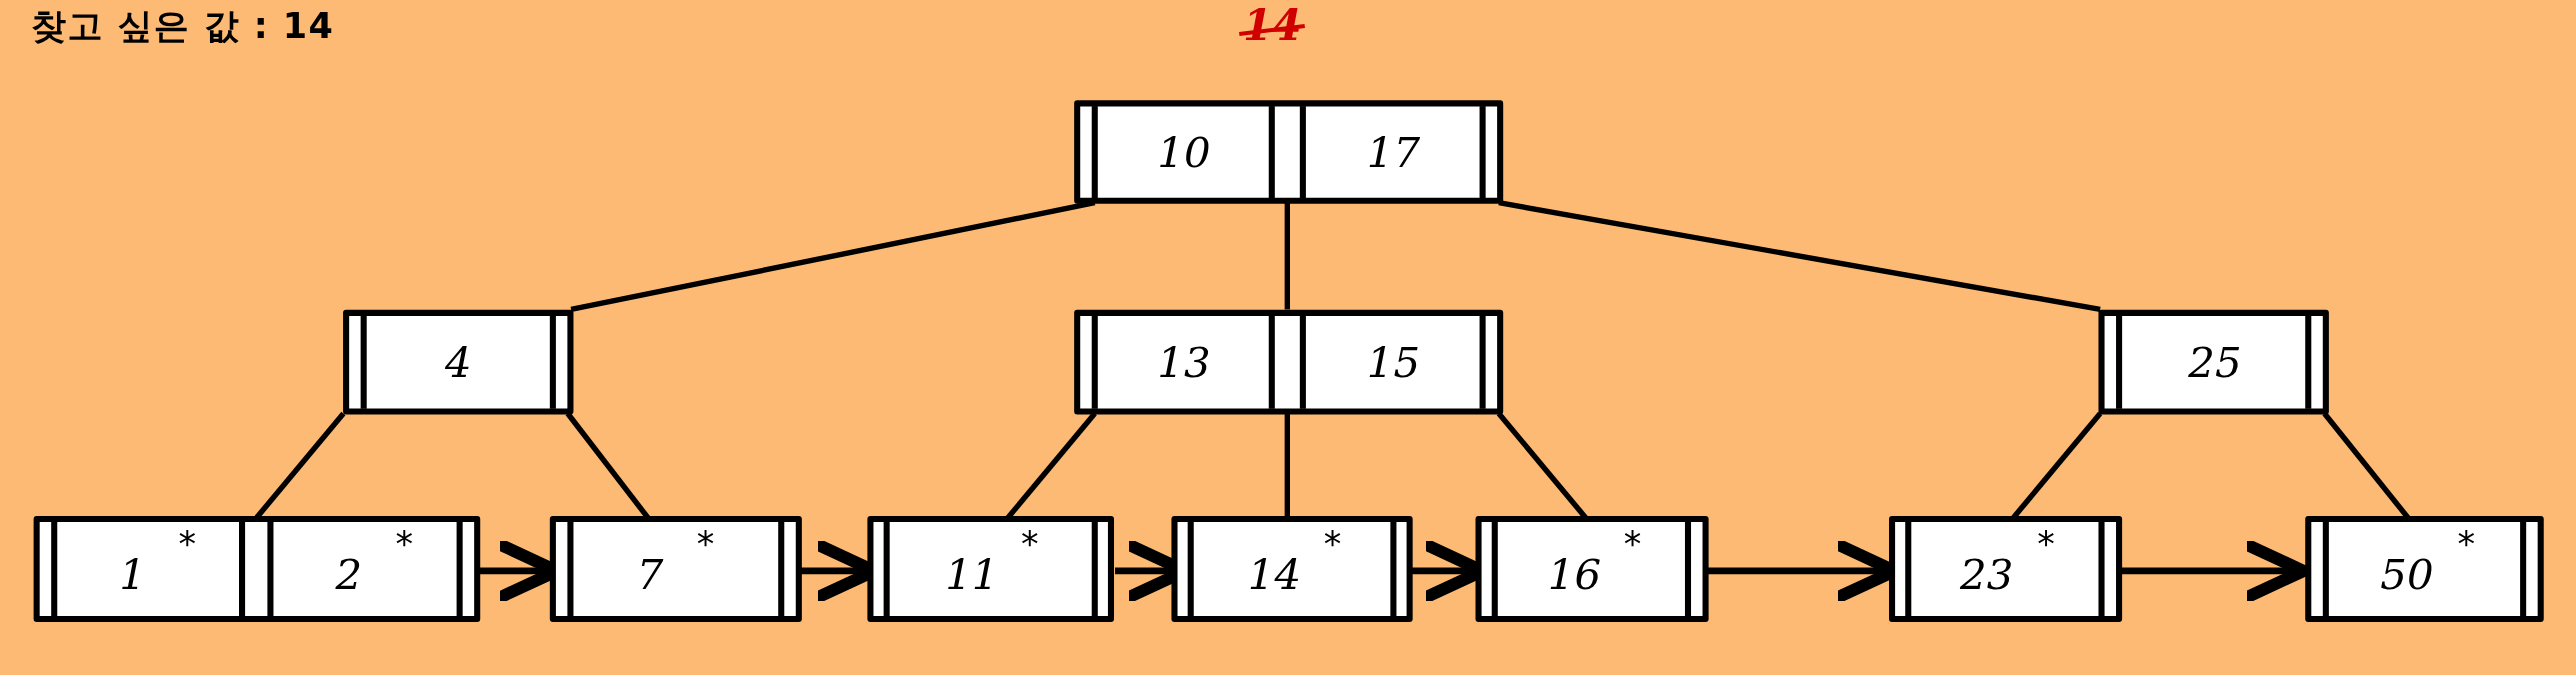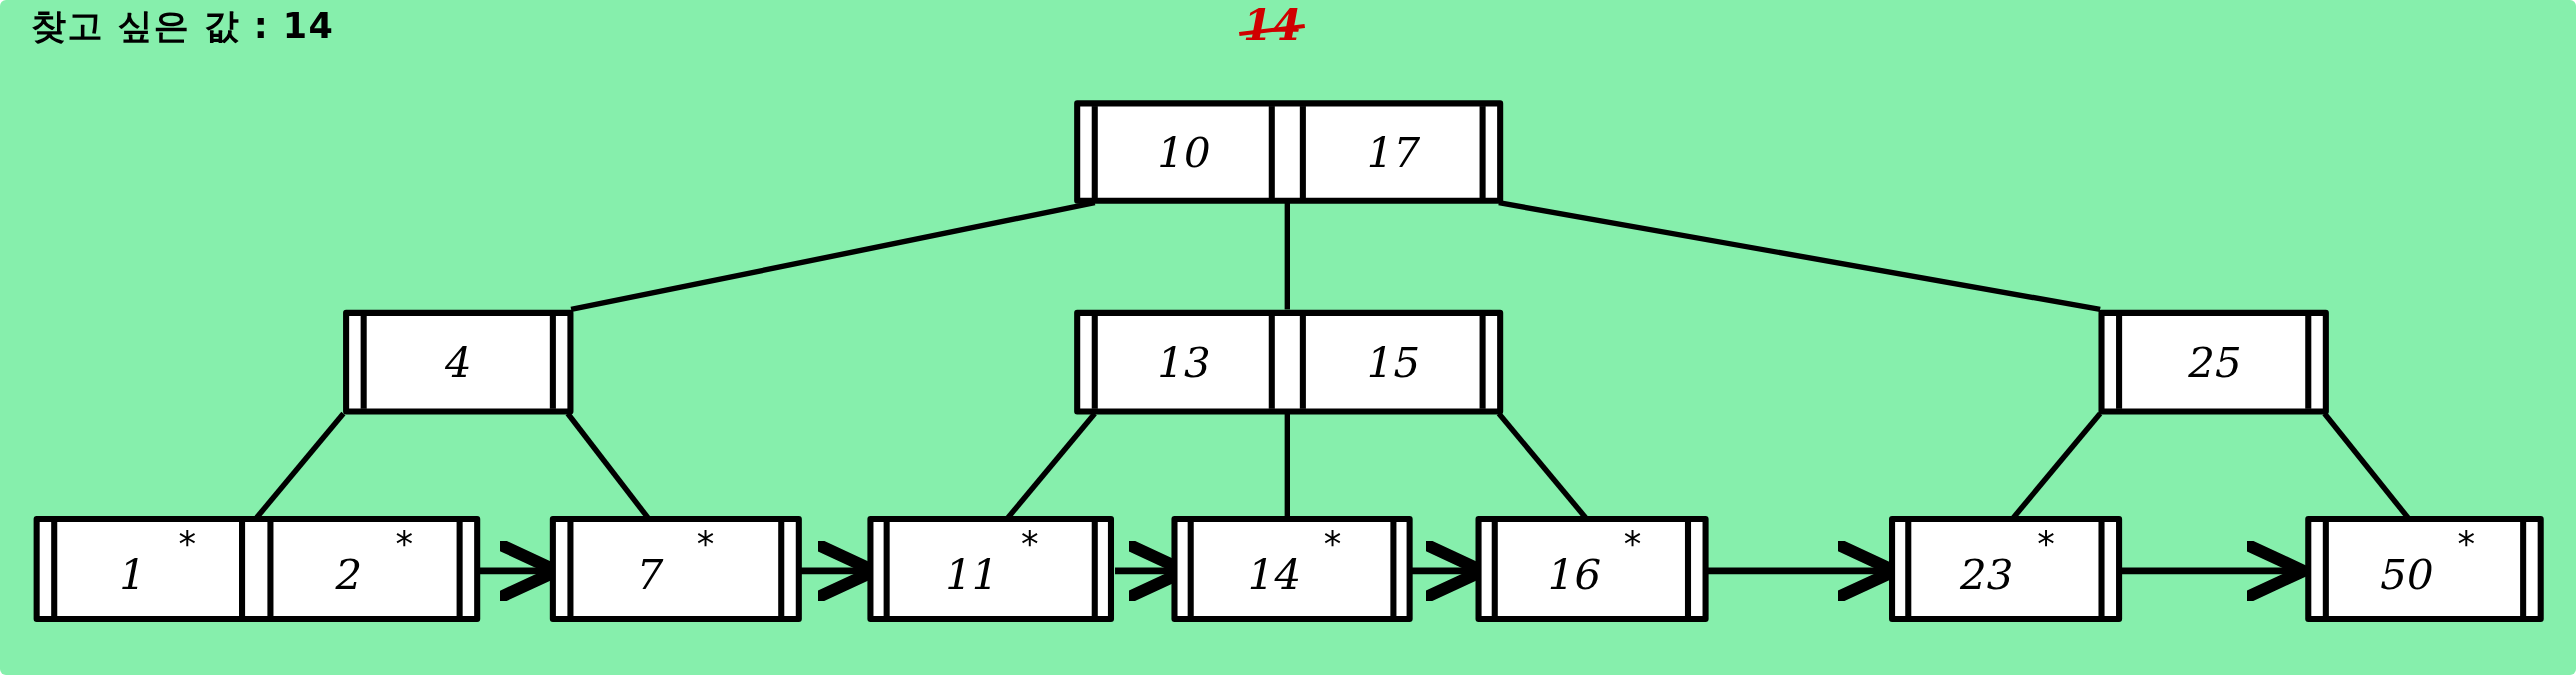--- a/index.html
+++ b/index.html
@@ -4,24 +4,23 @@
 <style>
   html, body {
     margin: 0;
     padding: 0;
     background: #ffffff;
   }
   #canvas {
     position: relative;
     width: 2576px;
     height: 675px;
-    background: #86efac;
+    background: #fdba74;
     font-family: "DejaVu Sans", sans-serif;
     overflow: hidden;
-    border-radius: 6px;
   }
   #tree-svg {
     position: absolute;
     left: 0;
     top: 0;
     width: 2576px;
     height: 675px;
   }
   .node-rect {
     fill: #ffffff;

